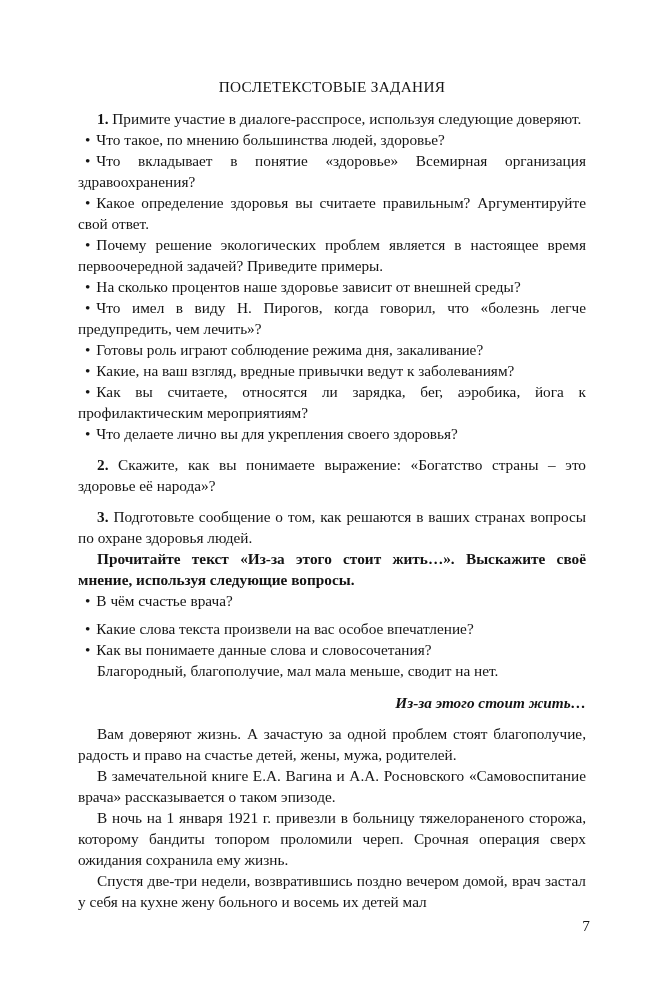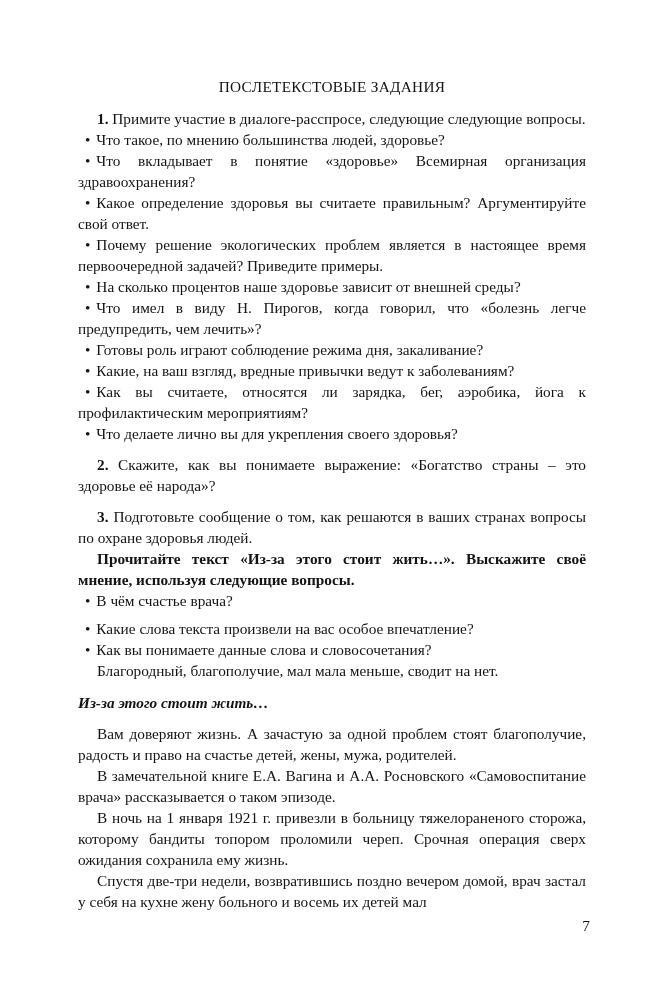--- a/index.html
+++ b/index.html
@@ -42,21 +42,21 @@
   }
   .q .bullet {
     padding-right: 6px;
   }
   .bold { font-weight: bold; }
   .sp-sm { margin-top: 10px; }
   .sp-md { margin-top: 7px; }
   .sp-lg { }
   .vocab { text-indent: 19px; }
   .reading-title {
-    text-align: left;
+    text-align: right;
     font-weight: bold;
     font-style: italic;
     text-indent: 0;
     margin-top: 11px;
     margin-bottom: 10px;
   }
   .page-number {
     position: absolute;
     top: 915px;
     right: 73px;
@@ -64,21 +64,21 @@
     line-height: 21px;
   }
 </style>
 </head>
 <body>
 
 <div class="page">
 
   <p class="title">ПОСЛЕТЕКСТОВЫЕ ЗАДАНИЯ</p>
 
-  <p><span class="bold">1.</span> <span>Примите участие в диалоге-расспросе, следующие следующие вопросы.</span></p>
+  <p><span class="bold">1.</span> <span>Примите участие в диалоге-расспросе, используя следующие доверяют.</span></p>
 
   <p class="q"><span class="bullet">•</span><span>Что такое, по мнению большинства людей, здоровье?</span></p>
   <p class="q"><span class="bullet">•</span><span>Что вкладывает в понятие «здоровье» Всемирная организация здравоохранения?</span></p>
   <p class="q"><span class="bullet">•</span><span>Какое определение здоровья вы считаете правильным? Аргументируйте свой ответ.</span></p>
   <p class="q"><span class="bullet">•</span><span>Почему решение экологических проблем является в настоящее время первоочередной задачей? Приведите примеры.</span></p>
   <p class="q"><span class="bullet">•</span><span>На сколько процентов наше здоровье зависит от внешней среды?</span></p>
   <p class="q"><span class="bullet">•</span><span>Что имел в виду Н. Пирогов, когда говорил, что «болезнь легче предупредить, чем лечить»?</span></p>
   <p class="q"><span class="bullet">•</span><span>Готовы роль играют соблюдение режима дня, закаливание?</span></p>
   <p class="q"><span class="bullet">•</span><span>Какие, на ваш взгляд, вредные привычки ведут к заболеваниям?</span></p>
   <p class="q"><span class="bullet">•</span><span>Как вы считаете, относятся ли зарядка, бег, аэробика, йога к профилактическим мероприятиям?</span></p>

